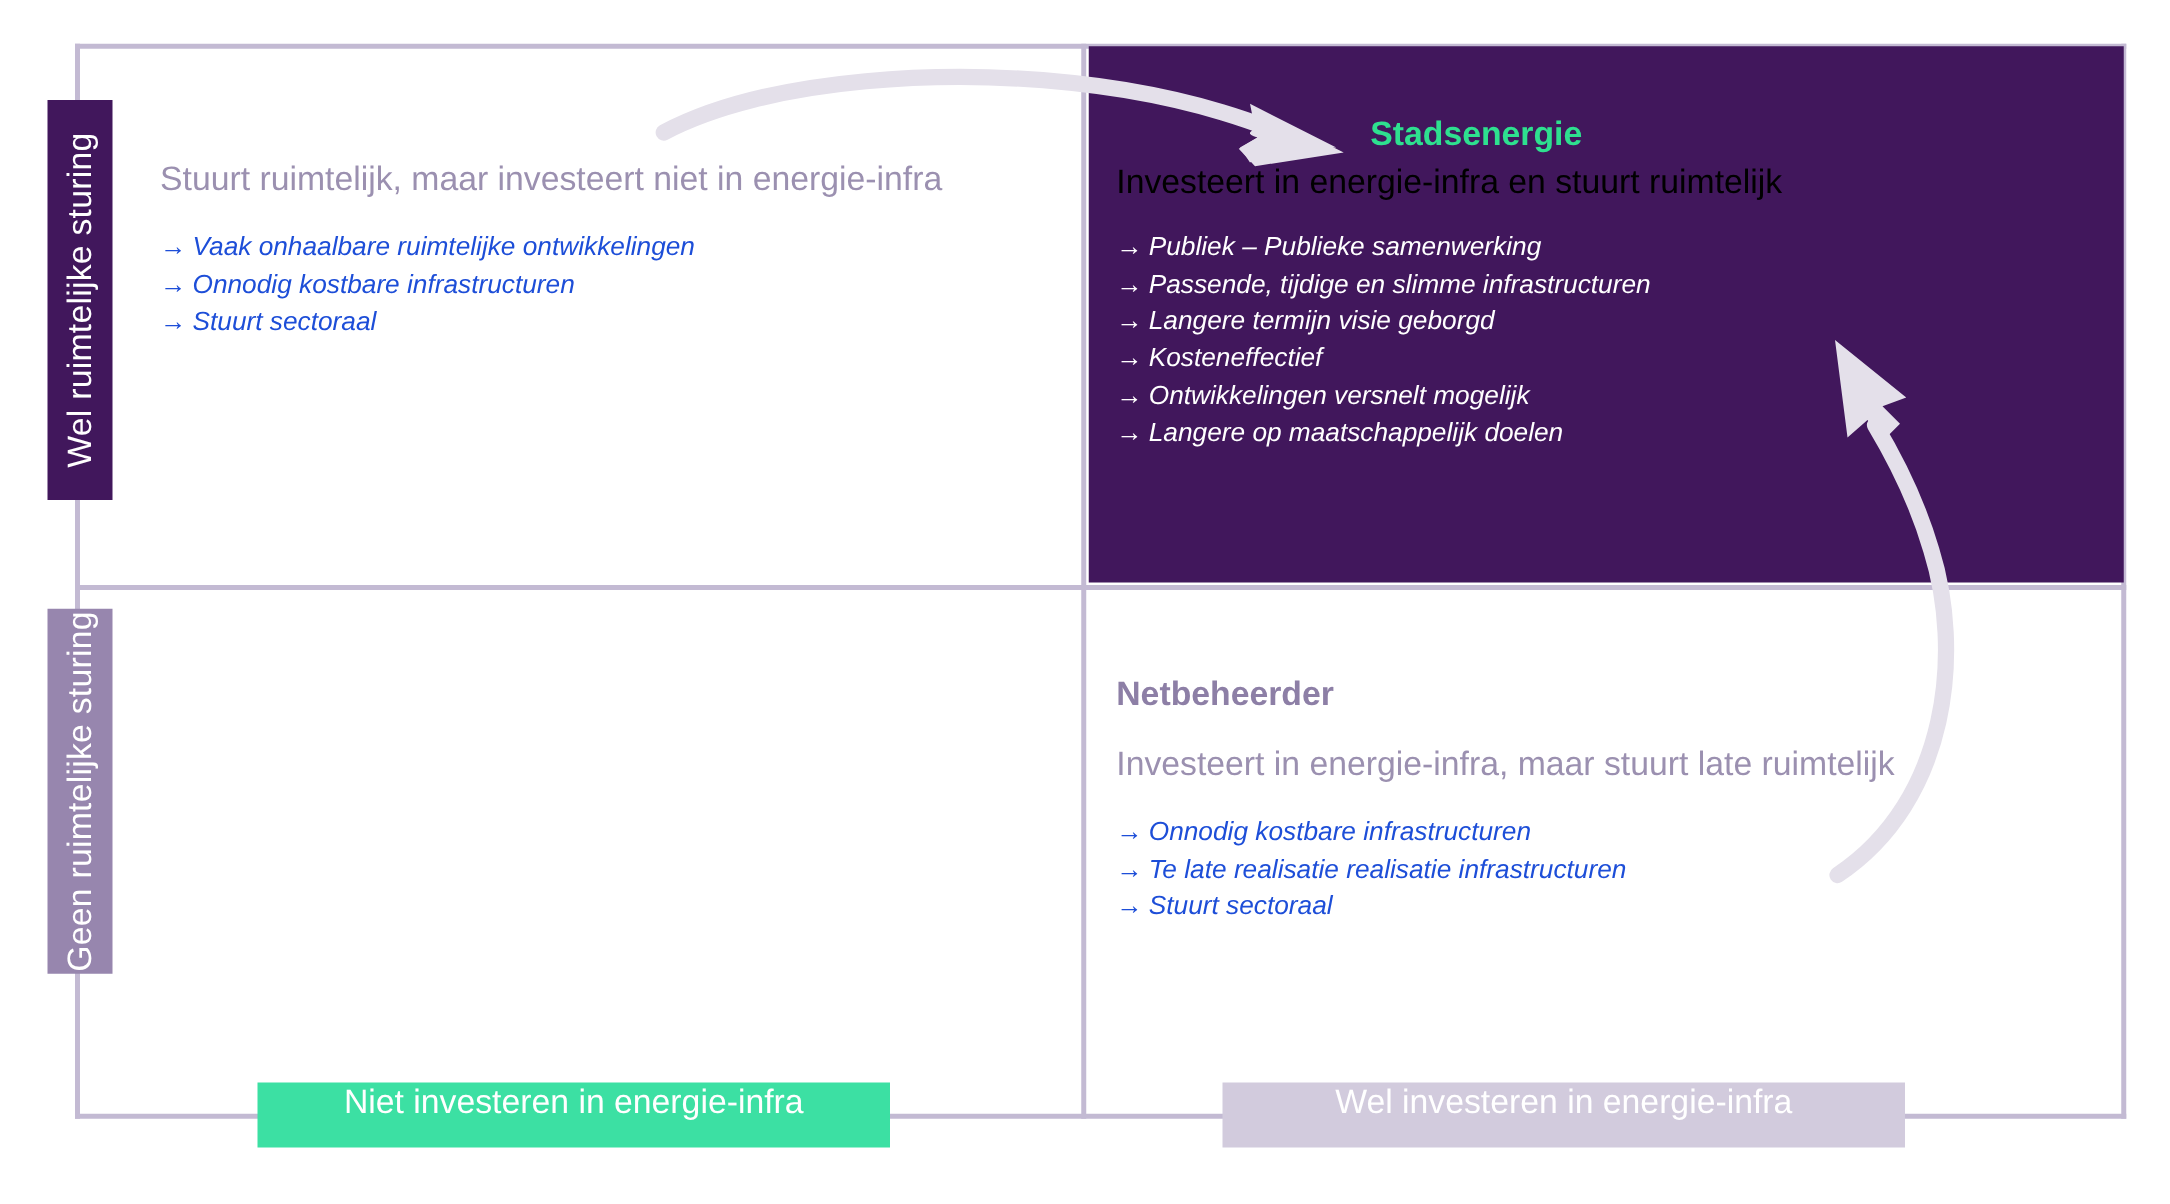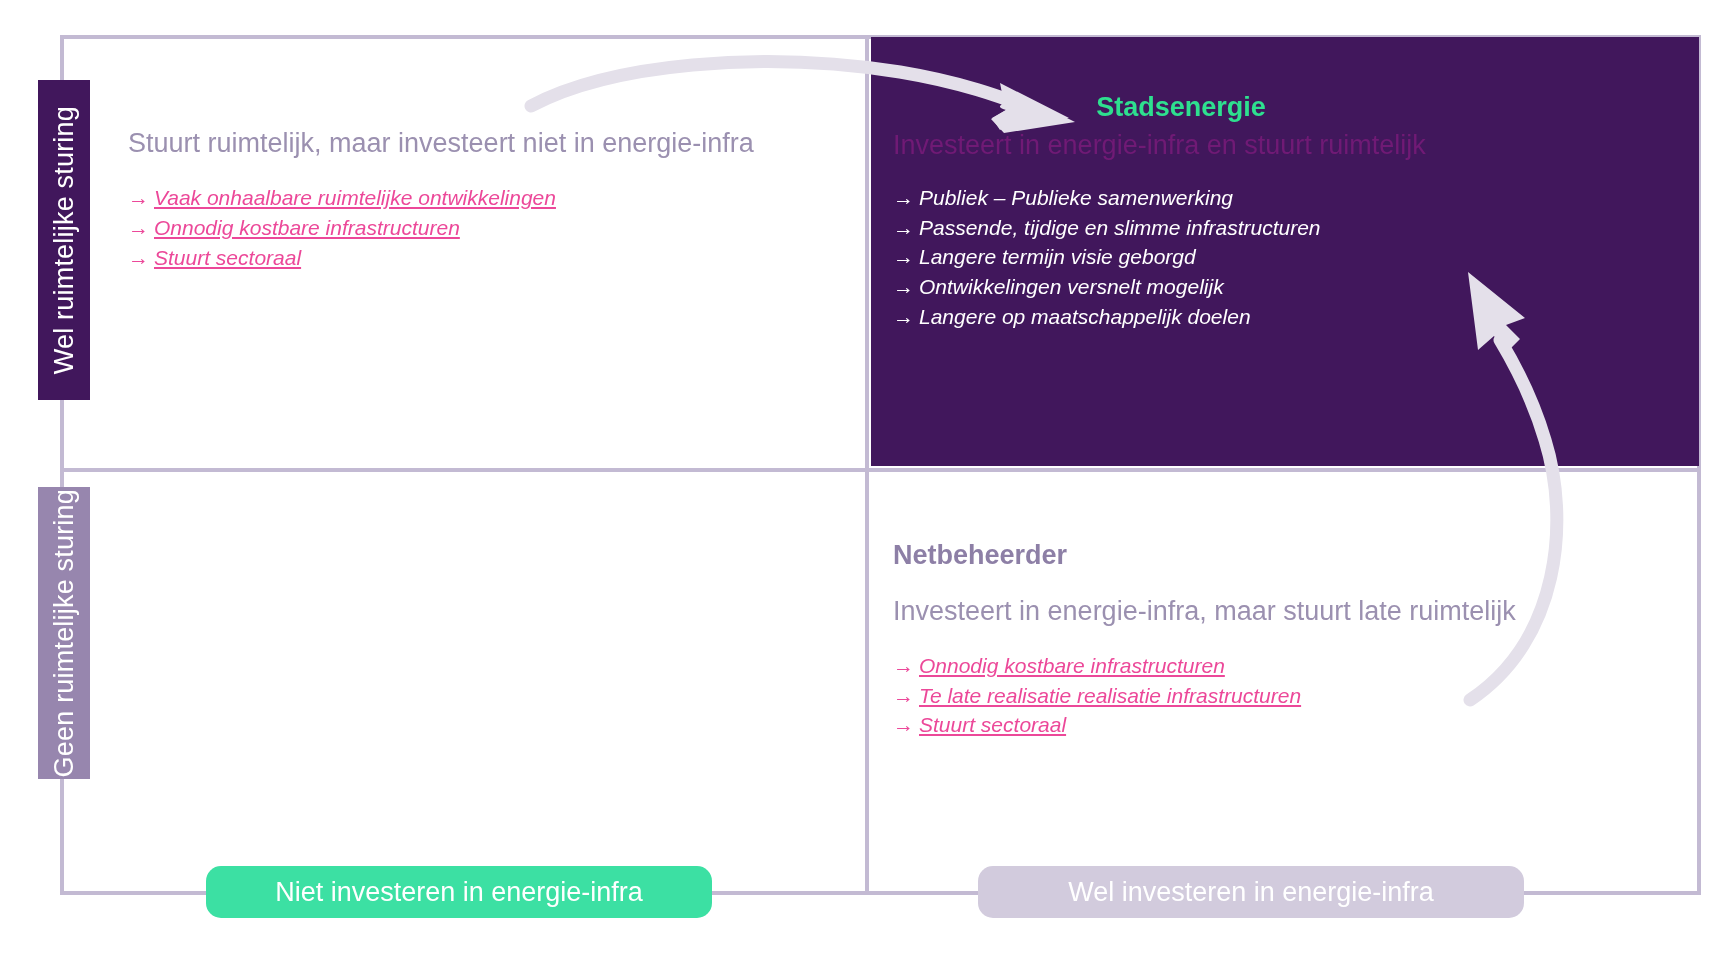--- a/index.html
+++ b/index.html
@@ -65,26 +65,25 @@
   }
   .vbar-bottom {
     left: 38px; top: 487px; width: 52px; height: 292px;
     background: #9786ae;
   }
 
   
   .hlabel {
     position: absolute;
     display: flex;
-    align-items: center;
+    align-items: flex-start;
     justify-content: center;
     color: #ffffff;
     font-size: 27px;
     white-space: nowrap;
-    border-radius: 15px;
   }
   .hlabel-left {
     left: 206px; top: 866px; width: 506px; height: 52px;
     background: #3ce0a3;
   }
   .hlabel-right {
     left: 978px; top: 866px; width: 546px; height: 52px;
     background: #d2cbdd;
   }
 
@@ -118,25 +117,25 @@
   }
   .cell-bullets li .arrow {
     font-style: normal;
     display: inline-block;
     width: 26px;
   }
 
   
   .tone-light .cell-title { color: #8d7fa6; }
   .tone-light .cell-sub   { color: #9b90b0; margin-top: 20px; }
-  .tone-light .cell-bullets li { color: #ec4899; text-decoration: underline; }
+  .tone-light .cell-bullets li { color: #1d4ed8; }
 
   
   .tone-dark .cell-title { color: #2ee08f; }
-  .tone-dark .cell-sub   { color: #701a75; }
+  .tone-dark .cell-sub   { color: #000000; }
   .tone-dark .cell-bullets li { color: #ffffff; }
 
   
   .body-gemeente    { left: 128px; top: 106px; width: 740px; }
   .body-stadsenergie{ left: 893px; top: 90px;  width: 800px; }
   .body-netbeheer   { left: 893px; top: 538px; width: 790px; }
 
   .body-stadsenergie .cell-title {
     text-align: center;
     width: 420px;
@@ -214,20 +213,21 @@
   </div>
 
   <div class="cell-body body-stadsenergie tone-dark">
     <p class="cell-title">Stadsenergie</p>
     <p class="cell-sub">Investeert in energie-infra en stuurt ruimtelijk</p>
     <div class="gap-sm"></div>
     <ul class="cell-bullets">
       <li><span class="arrow">→</span><span>Publiek – Publieke samenwerking</span></li>
       <li><span class="arrow">→</span><span>Passende, tijdige en slimme infrastructuren</span></li>
       <li><span class="arrow">→</span><span>Langere termijn visie geborgd</span></li>
+      <li><span class="arrow">→</span><span>Kosteneffectief</span></li>
       <li><span class="arrow">→</span><span>Ontwikkelingen versnelt mogelijk</span></li>
       <li><span class="arrow">→</span><span>Langere op maatschappelijk doelen</span></li>
     </ul>
   </div>
 
   <div class="cell-body body-netbeheer tone-light">
     <p class="cell-title">Netbeheerder</p>
     <p class="cell-sub">Investeert in energie-infra, maar stuurt late ruimtelijk</p>
     <div class="gap"></div>
     <ul class="cell-bullets">

